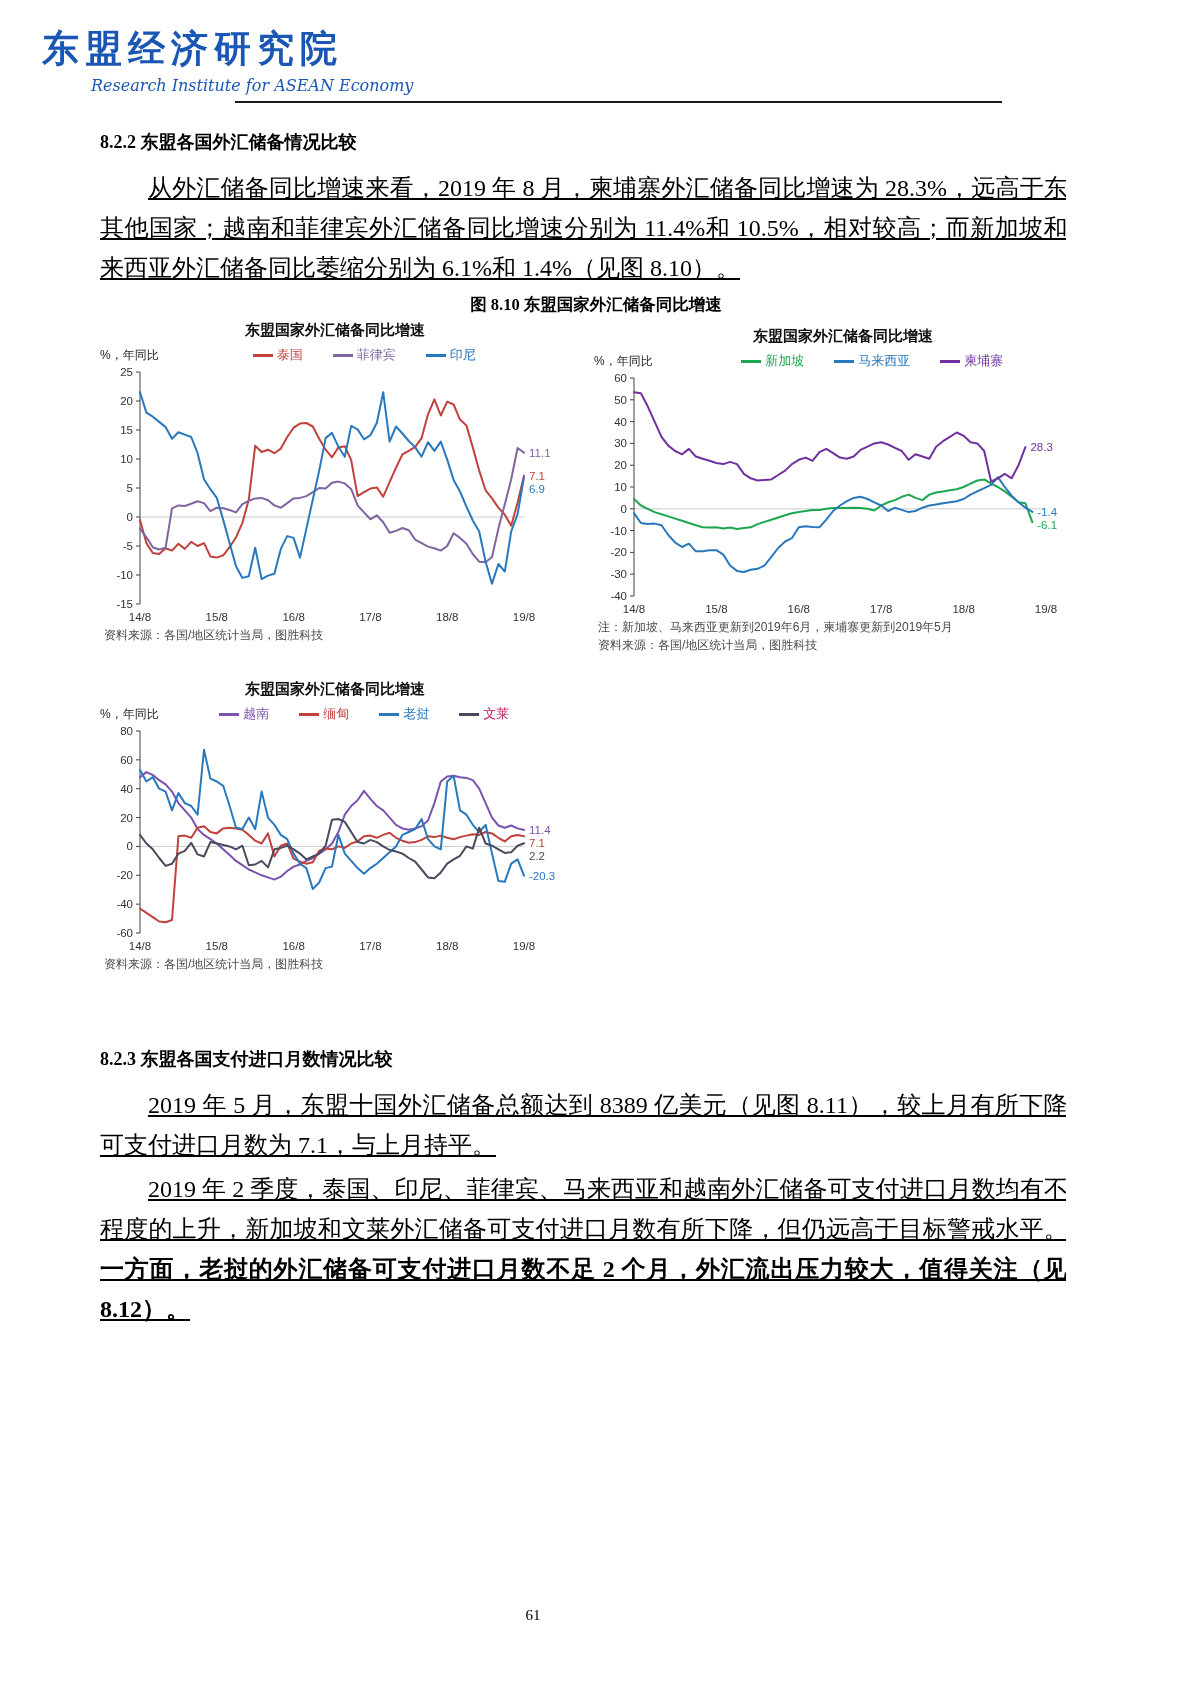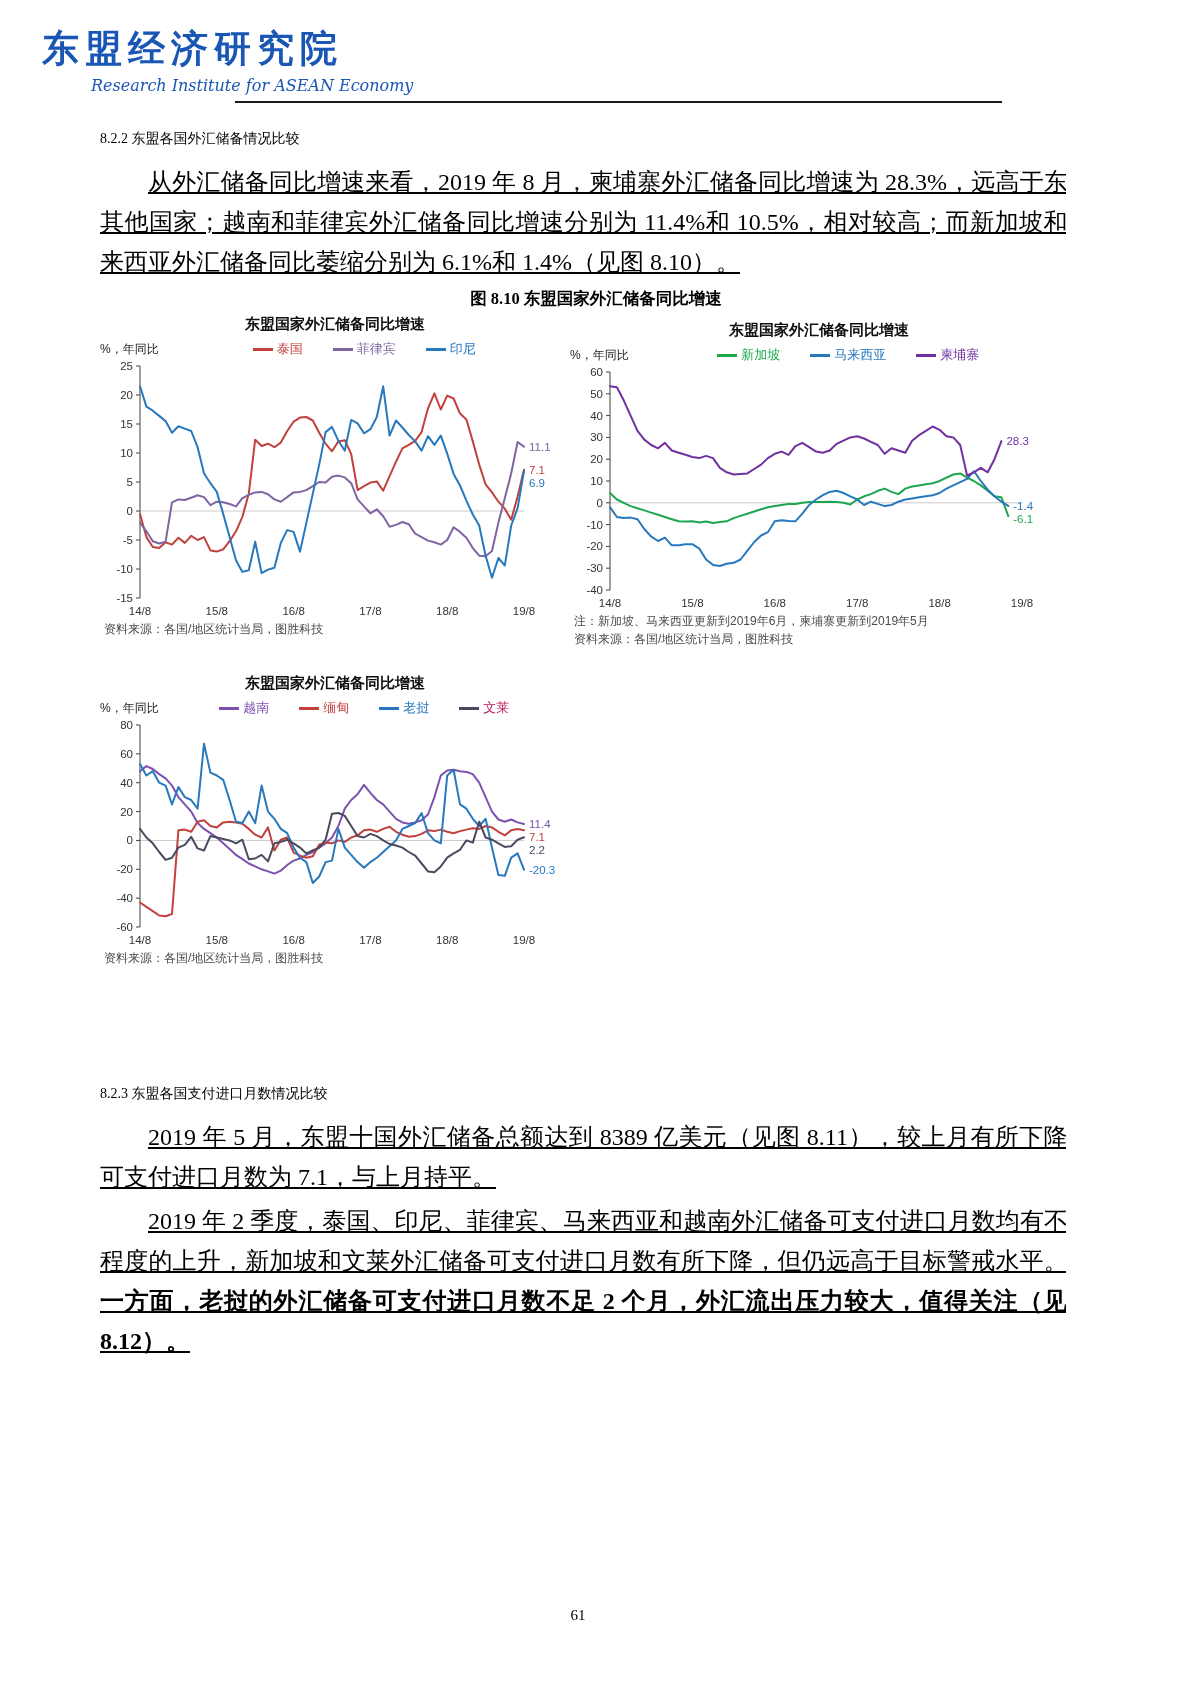--- a/index.html
+++ b/index.html
@@ -6,42 +6,42 @@
   .page{position:relative;width:1066px;height:1684px;background:#fff;overflow:hidden;
         font-family:"Liberation Serif","DejaVu Serif",serif;color:#000;}
   
   .logo-cn{position:absolute;left:42px;top:24px;font-size:37px;font-weight:bold;
            color:#1A56B4;letter-spacing:6px;font-family:"DejaVu Serif",serif;}
   .logo-en{position:absolute;left:45px;top:76px;font-size:16px;font-style:italic;
            color:#1A56B4;font-family:"DejaVu Serif",serif;margin-left:46px;}
   .header-rule{position:absolute;left:235px;top:101px;width:767px;height:2px;background:#1a1a1a;}
   
   .content{position:absolute;left:100px;top:130px;width:992px;}
-  .sec-heading{font-size:14px;font-weight:normal;margin:0 0 14px 0;}
+  .sec-heading{font-size:18px;font-weight:bold;margin:0 0 14px 0;}
   .body-para{font-size:24px;line-height:40px;text-align:justify;text-indent:2em;margin:0 0 4px 0;text-decoration:underline;}
   .bold{font-weight:bold;}
   .fig-caption{text-align:center;font-weight:bold;font-size:16.5px;margin:6px 0 5px 0;}
   
-  .charts-row{display:flex;align-items:flex-start;}
+  .charts-row{display:flex;gap:24px;align-items:flex-start;}
   .chart-card{font-family:"Liberation Sans",sans-serif;}
   .c1{width:470px;}
   .c2{width:498px;margin-top:6px;}
   .c3{width:470px;margin-top:26px;}
   .c-title{text-align:center;font-weight:bold;font-size:15px;color:#111;margin-bottom:2px;}
   .c-head{display:flex;align-items:flex-end;height:22px;}
   .c-yunit{font-size:12px;color:#222;white-space:nowrap;}
   .c-legend{flex:1;display:flex;justify-content:center;gap:30px;font-size:13px;}
   .lg i{display:inline-block;width:20px;height:3px;vertical-align:middle;margin-right:4px;}
   .lg b{font-weight:normal;}
   .c-plot{display:block;}
   .c-note{font-size:12px;color:#4a4a4a;margin:1px 0 0 4px;line-height:17px;}
   .tick{font:11.5px "Liberation Sans",sans-serif;fill:#333;}
   .endlab{font:11.5px "Liberation Sans",sans-serif;}
-  .sec2{margin-top:118px;}
-  .page-num{position:absolute;left:0;bottom:60px;width:100%;text-align:center;font-size:15px;padding-left:45px;}
+  .sec2{margin-top:74px;}
+  .page-num{position:absolute;left:0;bottom:60px;width:100%;text-align:center;font-size:15px;}
 </style>
 </head>
 <body>
 
 <div class="page">
 
   <header>
     <div class="logo-cn">东盟经济研究院</div>
     <div class="logo-en">Research Institute for ASEAN Economy</div>
     <div class="header-rule"></div>

